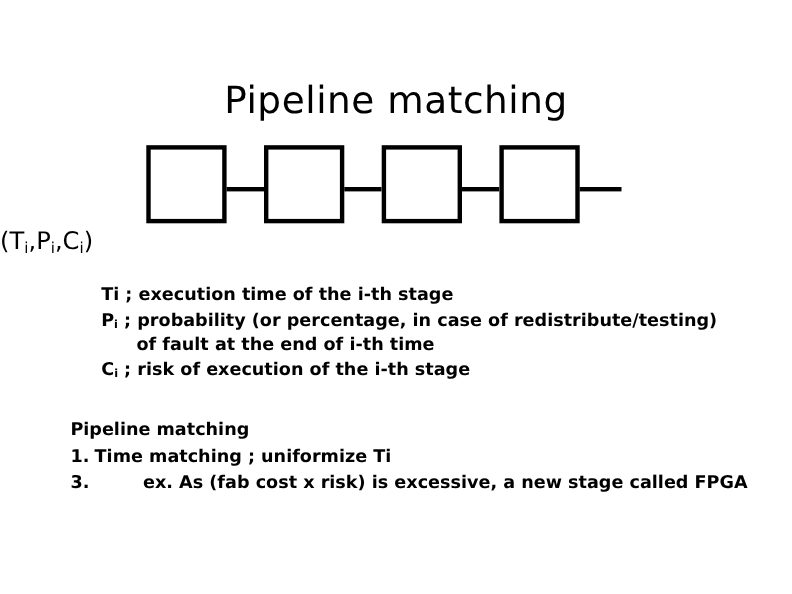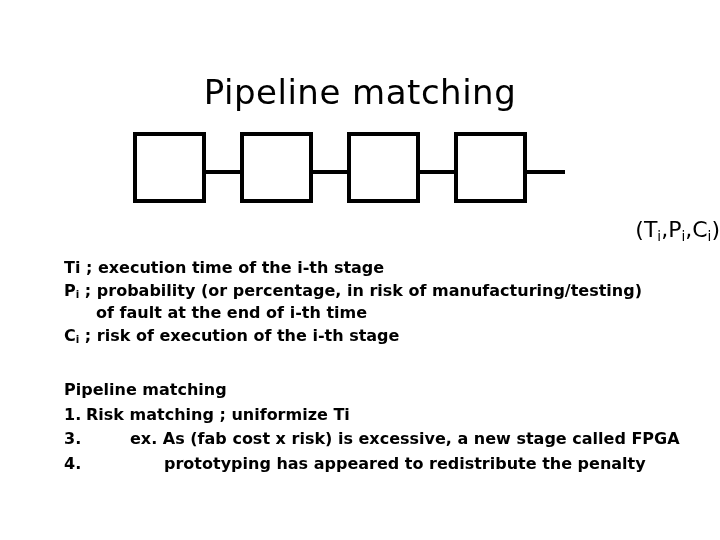--- a/index.html
+++ b/index.html
@@ -70,23 +70,23 @@
   }
   .connector.c0 { left: 73px;  width: 34px; }
   .connector.c1 { left: 180px; width: 34px; }
   .connector.c2 { left: 287px; width: 34px; }
   .connector.tail { left: 394px; width: 38px; }
 
   
   .tuple-caption {
     position: absolute;
     left: 0;
-    top: 217px;
+    top: 207px;
     width: 720px;
-    text-align: right;
+    text-align: left;
     font-size: 22px;
     font-weight: 400;
     line-height: 26px;
     white-space: nowrap;
   }
   .tuple-caption sub {
     font-size: 0.62em;
     vertical-align: baseline;
     position: relative;
     top: 0.30em;
@@ -96,21 +96,21 @@
   .definitions {
     position: absolute;
     left: 64px;
     top: 257px;
     width: 656px;
     font-size: 16px;
     font-weight: 700;
     line-height: 22.5px;
     white-space: nowrap;
   }
-  .def-line { display: block; height: 22.5px; }
+  .def-line { display: block; height: 22.5px; margin-left: 28px; }
   .def-line sub {
     font-size: 0.64em;
     vertical-align: baseline;
     position: relative;
     top: 0.28em;
   }
   .def-line .indent {
     display: inline-block;
     width: 32px;
   }
@@ -153,34 +153,33 @@
   </div>
 
   <div class="tuple-caption">
     <span>(</span><span>T</span><sub>i</sub><span>,</span><span>P</span><sub>i</sub><span>,</span><span>C</span><sub>i</sub><span>)</span>
   </div>
 
   <div class="definitions">
 
     <span class="def-line"><span>Ti</span><span> ; execution time of the i-th stage</span></span>
 
-    <span class="def-line"><span>P</span><sub>i</sub><span> ; probability (or percentage, in risk of manufacturing/testing)</span></span>
+    <span class="def-line"><span>P</span><sub>i</sub><span> ; probability (or percentage, in case of redistribute/testing)</span></span>
 
     <span class="def-line"><span class="indent"></span><span>of fault at the end of i-th time</span></span>
 
     <span class="def-line"><span>C</span><sub>i</sub><span> ; risk of execution of the i-th stage</span></span>
 
   </div>
 
   <div class="matching">
 
     <span class="match-line">Pipeline matching</span>
 
-    <span class="match-line"><span class="num">1.</span><span>Risk matching ; uniformize  Ti</span></span>
+    <span class="match-line"><span class="num">1.</span><span>Time matching ; uniformize  Ti</span></span>
 
 
     <span class="match-line"><span class="num">3.</span><span class="gap-a"></span><span>ex. As (fab cost x risk) is excessive, a new stage called FPGA</span></span>
 
-    <span class="match-line"><span class="num">4.</span><span class="gap-b"></span><span>prototyping has appeared to redistribute the penalty</span></span>
 
   </div>
 
 </div>
 
 </body></html>

